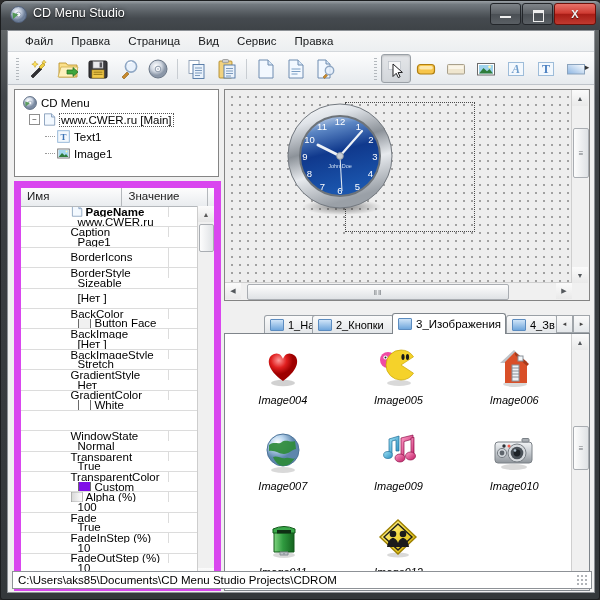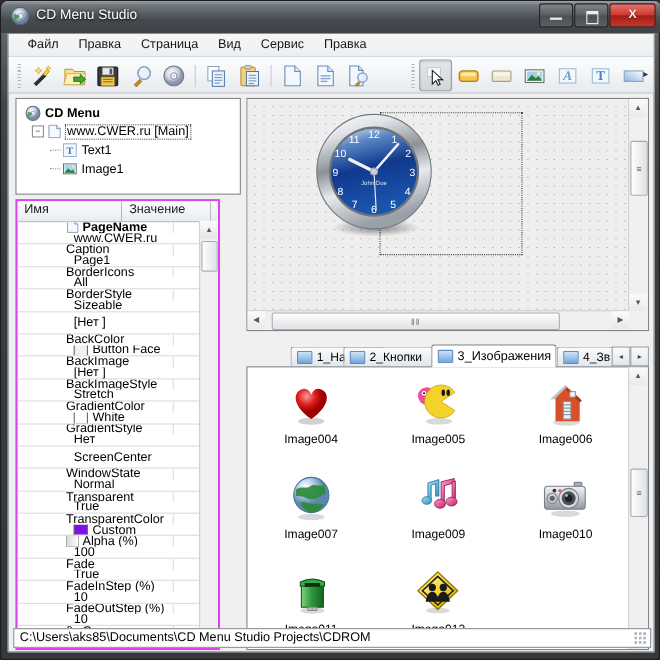--- a/index.html
+++ b/index.html
@@ -108,22 +108,22 @@
   .tree-panel{
     position:absolute;left:6px;top:58px;width:205px;height:88px;
     background:#ffffff;border:1px solid #848484;box-sizing:border-box;overflow:hidden;
   }
   .tree-inner{padding:4px 0 0 6px;}
   .tnode{display:flex;align-items:center;height:17px;white-space:nowrap;font-size:11.5px;color:#000;}
   .tnode .lbl{margin-left:4px;}
   .tnode.sel .lbl{background:#ffffff;outline:1px dotted #555;padding:0 1px;}
 
   .prop-panel{
-    position:absolute;left:6px;top:150px;width:186px;height:410px;
-    background:#ffffff;border:2px solid #d946ef;box-sizing:border-box;
+    position:absolute;left:6px;top:150px;width:207px;height:410px;
+    background:#ffffff;border:7px solid #d946ef;box-sizing:border-box;
     overflow:hidden;
   }
   .prop-header{
     display:flex;height:18px;
     background:linear-gradient(180deg,#fdfdfd,#e9ecef);
     border-bottom:1px solid #b4b8bc;
   }
   .prop-header .hc{
     font-size:11.5px;color:#1b1b1b;padding:2px 0 0 6px;box-sizing:border-box;
     border-right:1px solid #b4b8bc;
@@ -230,21 +230,21 @@
   
   .gallery-panel{
     position:absolute;left:216px;top:302px;width:366px;height:258px;
     background:#ffffff;border:1px solid #7f858b;box-sizing:border-box;overflow:hidden;
   }
   .gallery-grid{
     position:absolute;left:0;top:0;right:17px;bottom:0;
     display:grid;grid-template-columns:repeat(3,1fr);
     grid-auto-rows:86px;padding:6px 0 0 0;
   }
-  .gcell{display:flex;flex-direction:column;align-items:center;justify-content:flex-start;}
+  .gcell{display:flex;flex-direction:column;align-items:center;justify-content:flex-start;font-style:italic;}
   .gcell .thumb{width:52px;height:52px;display:flex;align-items:center;justify-content:center;}
   .gcell .cap{margin-top:2px;font-size:11px;color:#000;white-space:nowrap;}
   .gal-vsb{position:absolute;right:0;top:0;width:17px;bottom:0;background:#f0f0f0;border-left:1px solid #cfcfcf;}
 
   
   .statusbar{
     position:absolute;left:4px;bottom:3px;width:580px;height:18px;
     background:#ffffff;border:1px solid #8d9196;box-sizing:border-box;
     display:flex;align-items:center;padding-left:5px;
     font-size:11.5px;color:#000;
@@ -462,21 +462,21 @@
           </svg>
         </div>
       </div>
 
       <div class="tbmore">▸</div>
     </div>
 
     <div class="tree-panel">
       <div class="tree-inner">
 
-        <div class="tnode" style="padding-left:2px;font-weight:bold;">
+        <div class="tnode" style="padding-left:2px;">
           <svg width="14" height="14" viewBox="0 0 14 14">
             <defs>
                 <radialGradient id="tcd" cx="38%" cy="32%">
               <stop offset="0%" stop-color="#ffffff"></stop>
                   <stop offset="55%" stop-color="#cfd8e6"></stop>
               <stop offset="100%" stop-color="#7c8ca3"></stop>
                 </radialGradient>
               </defs>
             <circle cx="7" cy="7" r="6.4" fill="url(#tcd)" stroke="#5f6e84"></circle>
             <circle cx="7" cy="7" r="1.9" fill="#f6f8fb" stroke="#8693a8" stroke-width=".6"></circle>
@@ -541,23 +541,20 @@
               <span>Caption</span>
             </div>
             <div class="pv">
               <span>Page1</span>
             </div>
           </div>
           <div class="prow">
             <div class="pn">
               <span>BorderIcons</span>
             </div>
-            <div class="pv">
-              <span>All</span>
-            </div>
           </div>
           <div class="prow">
             <div class="pn">
               <span>BorderStyle</span>
             </div>
             <div class="pv">
               <span>Sizeable</span>
             </div>
           </div>
           <div class="prow">
@@ -585,39 +582,36 @@
           <div class="prow">
             <div class="pn">
               <span>BackImageStyle</span>
             </div>
             <div class="pv">
               <span>Stretch</span>
             </div>
           </div>
           <div class="prow">
             <div class="pn">
+              <span>GradientStyle</span>
+            </div>
+            <div class="pv">
+              <span>Нет</span>
+            </div>
+          </div>
+          <div class="prow">
+            <div class="pn">
               <span>GradientColor</span>
             </div>
             <div class="pv">
               <span class="swatch" style="background: rgb(255, 255, 255);"></span>
               <span>White</span>
             </div>
           </div>
           <div class="prow">
-            <div class="pn">
-              <span>GradientStyle</span>
-            </div>
-            <div class="pv">
-              <span>Нет</span>
-            </div>
-          </div>
-          <div class="prow">
-            <div class="pv">
-              <span>ScreenCenter</span>
-            </div>
           </div>
           <div class="prow">
             <div class="pn">
               <span>WindowState</span>
             </div>
             <div class="pv">
               <span>Normal</span>
             </div>
           </div>
           <div class="prow">

